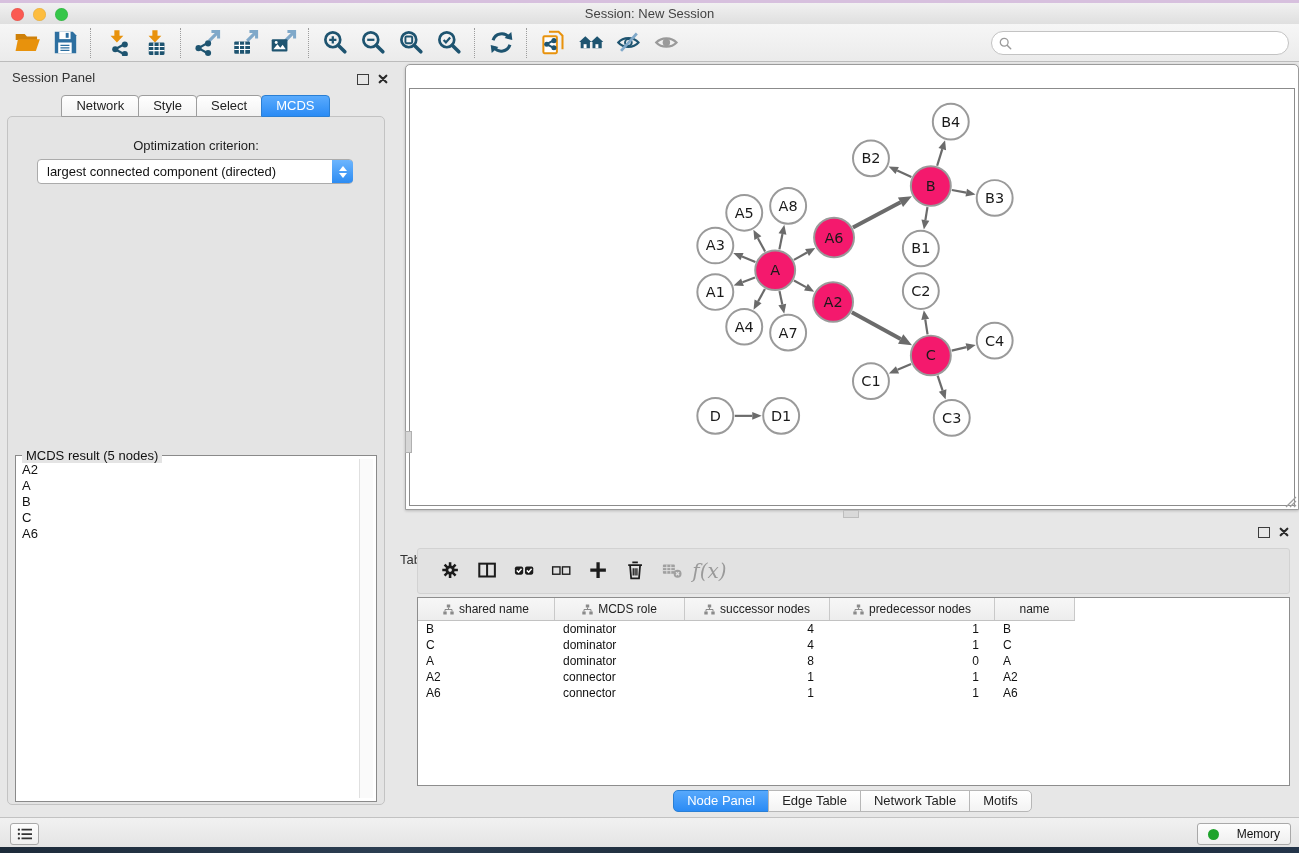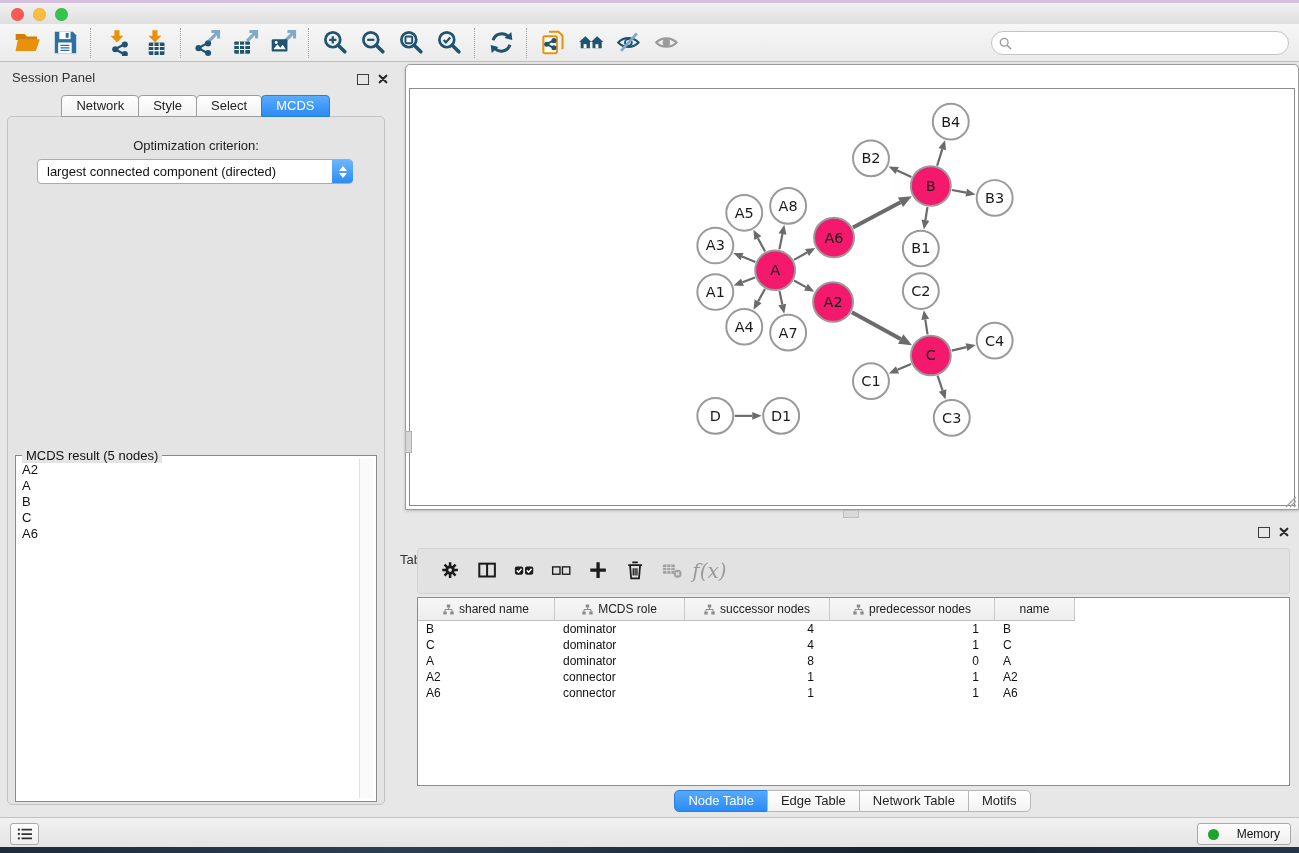--- a/index.html
+++ b/index.html
@@ -109,20 +109,21 @@
 </head>
 <body>
 
 <div id="app">
 
   <div class="top-accent"></div>
   <div class="titlebar">
     <span class="tl red"></span>
     <span class="tl yellow"></span>
     <span class="tl green"></span>
+    <div class="title">Session: New Session</div>
   </div>
 
   <div class="toolbar" id="main-toolbar">
       <div class="tbtn">
         <svg viewBox="0 0 24 24">
           <path fill="#cf8008" d="M1.5 4.5 h8 l2 2.2 h9 v3 h-19 z"></path>
           <path fill="#E8920C" d="M3.5 9 h19.5 l-3.6 10.5 h-18 z"></path>
         </svg>
       </div>
       <div class="tbtn">
@@ -577,21 +578,21 @@
         <div class="trow">
           <div class="td" style="width: 137px;">A6</div>
           <div class="td" style="width: 130px;">connector</div>
           <div class="td num" style="width: 145px;">1</div>
           <div class="td num" style="width: 165px;">1</div>
           <div class="td" style="width: 80px;">A6</div>
         </div>
       </div>
   </div>
   <div class="tp-tabs" id="tp-tabs">
-      <div class="seg active">Node Table</div>
+      <div class="seg active">Node Panel</div>
       <div class="seg">Edge Table</div>
       <div class="seg">Network Table</div>
       <div class="seg">Motifs</div>
     </div>
 
   <div class="statusbar">
     <div class="list-btn">
       <svg viewBox="0 0 18 16">
         <circle cx="2" cy="3" r="1.3" fill="#333"></circle>
           <circle cx="2" cy="8" r="1.3" fill="#333"></circle>

